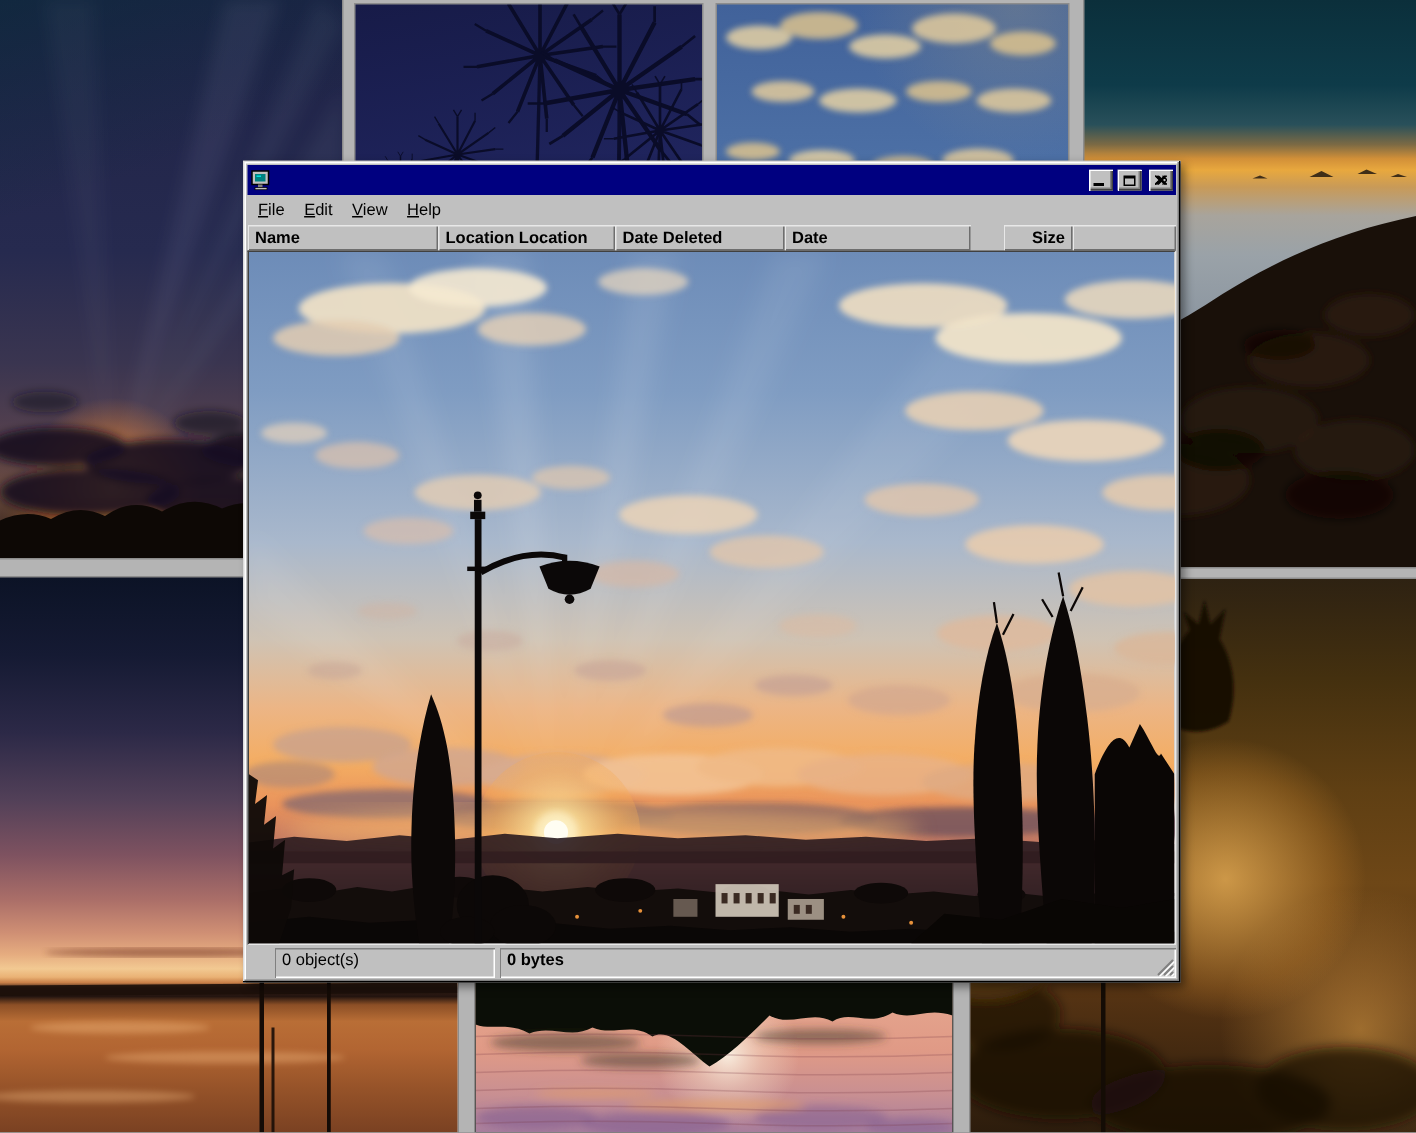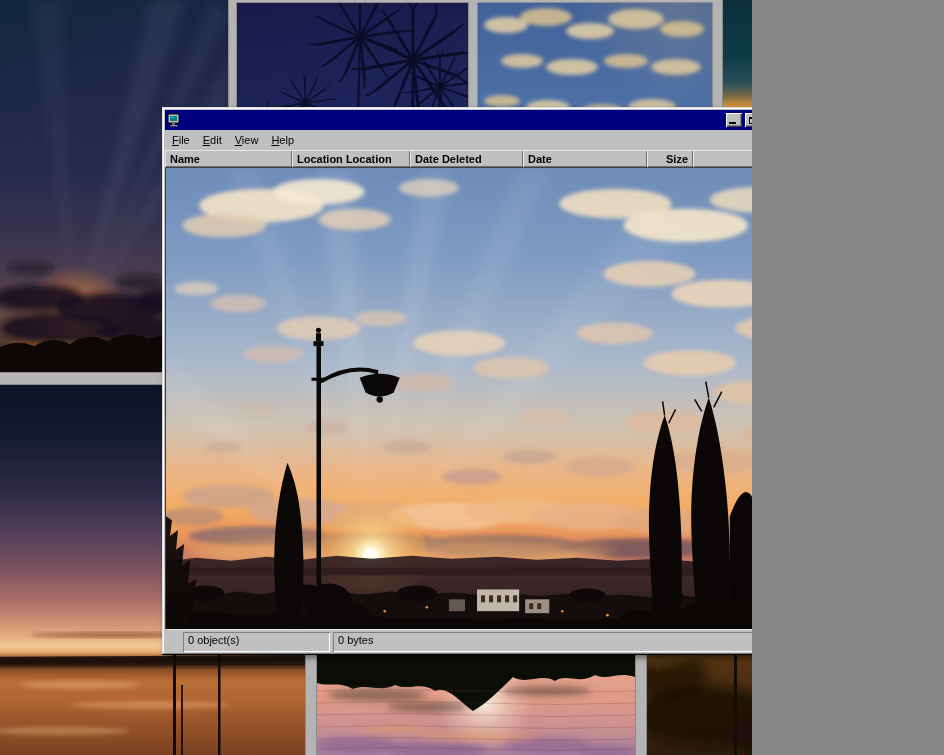--- a/index.html
+++ b/index.html
@@ -1,16 +1,16 @@
 <!DOCTYPE html>
 <html><head>
 <meta charset="utf-8">
 <style>
   html,body{margin:0;padding:0;background:#888;}
-  .stage{position:relative;width:752px;height:755px;overflow:hidden;background:#b4b4b4;
+  .stage{position:relative;width:944px;height:755px;overflow:hidden;background:#b4b4b4;
          font-family:"Liberation Sans",sans-serif;-webkit-font-smoothing:none;}
   .photo{position:absolute;overflow:hidden;box-shadow:0 0 0 1px rgba(0,0,0,.22);}
   .photo svg{position:absolute;left:0;top:0;width:100%;height:100%;}
 
   
   #bgA{left:0;top:0;width:228px;height:372px;
     background:
       linear-gradient(160deg, rgba(6,44,56,.55) 0px, rgba(6,44,56,.25) 70px, transparent 140px),
       radial-gradient(circle 60px at 75px 325px, rgba(255,180,80,.95), rgba(230,130,50,.45) 60%, transparent 100%),
       linear-gradient(#1f2347 0%, #262a4f 45%, #3a3550 65%, #54404e 78%, #6a4a3e 88%, #241810 100%);}
@@ -52,29 +52,29 @@
   .gl-max{width:8px;height:7px;border:1px solid #000;border-top-width:2px;box-sizing:border-box;}
   .menubar{height:20px;flex:0 0 20px;display:flex;align-items:center;font-size:11px;color:#000;
            padding-left:1px;}
   .menu-item{padding:3px 7px 3px 6px;}
   .accel{text-decoration:underline;}
   .headers{height:17px;flex:0 0 17px;display:flex;background:#c0c0c0;font-weight:bold;}
   .hcell{box-shadow: inset 1px 1px 0 #e8e8e8, inset -1px -1px 0 #6e6e6e;box-sizing:border-box;
          display:flex;align-items:center;padding:0 5px;font-size:11px;color:#000;overflow:hidden;
          white-space:nowrap;}
   .hc0{width:127px;} .hc1{width:118px;} .hc2{width:113px;} .hc3{width:124px;}
-  .hc4{width:46px;justify-content:flex-end;} .hc5{flex:1;}
+  .hc4{width:46px;justify-content:flex-end;margin-left:22px;} .hc5{flex:1;}
   .client{flex:1;position:relative;overflow:hidden;
           border:1px solid;border-color:#404040 #e8e8e8 #e8e8e8 #404040;}
   .client svg{position:absolute;left:0;top:0;width:100%;height:100%;}
   .statusbar{height:20px;flex:0 0 20px;display:flex;gap:3px;padding-top:2px;align-items:stretch;}
   .spanel{box-shadow: inset 1px 1px 0 #808080, inset -1px -1px 0 #fff;font-size:11px;color:#000;
           padding:2px 5px;box-sizing:border-box;white-space:nowrap;overflow:hidden;}
   .sp1{width:147px;flex:0 0 147px;margin-left:18px;}
-  .sp2{flex:1;position:relative;}
+  .sp2{flex:1;position:relative;font-weight:bold;}
   .grip{position:absolute;right:1px;bottom:1px;width:13px;height:13px;}
 </style>
 </head>
 <body>
 
 <div class="stage">
 
   <div class="photo" id="bgA">
     <svg viewBox="0 0 228 372" preserveAspectRatio="none">
       <defs>

